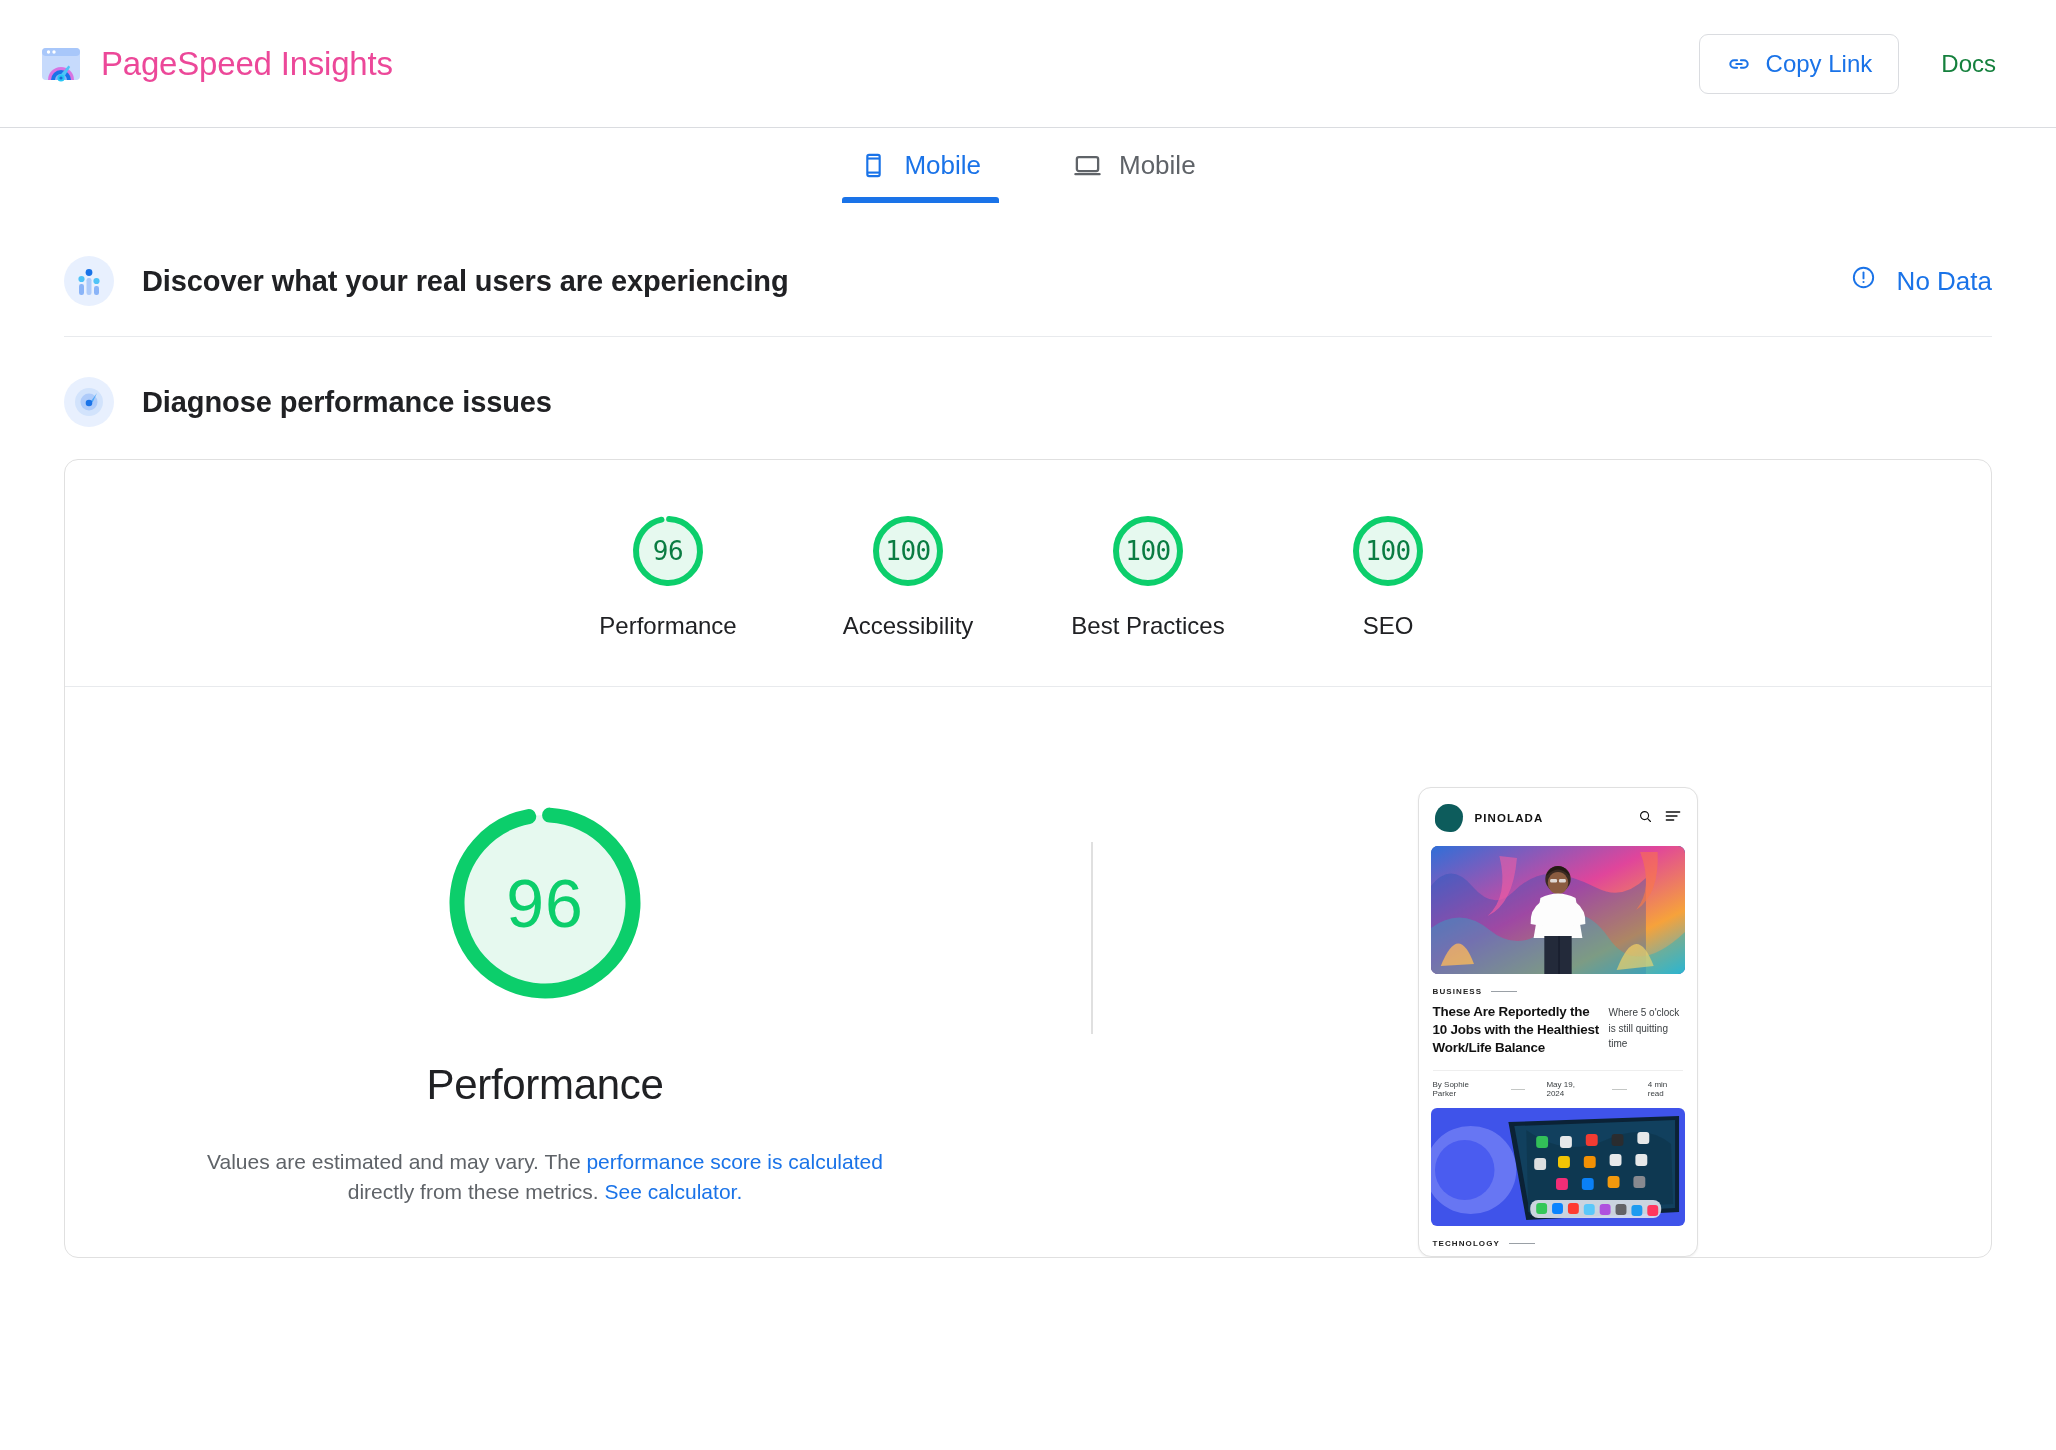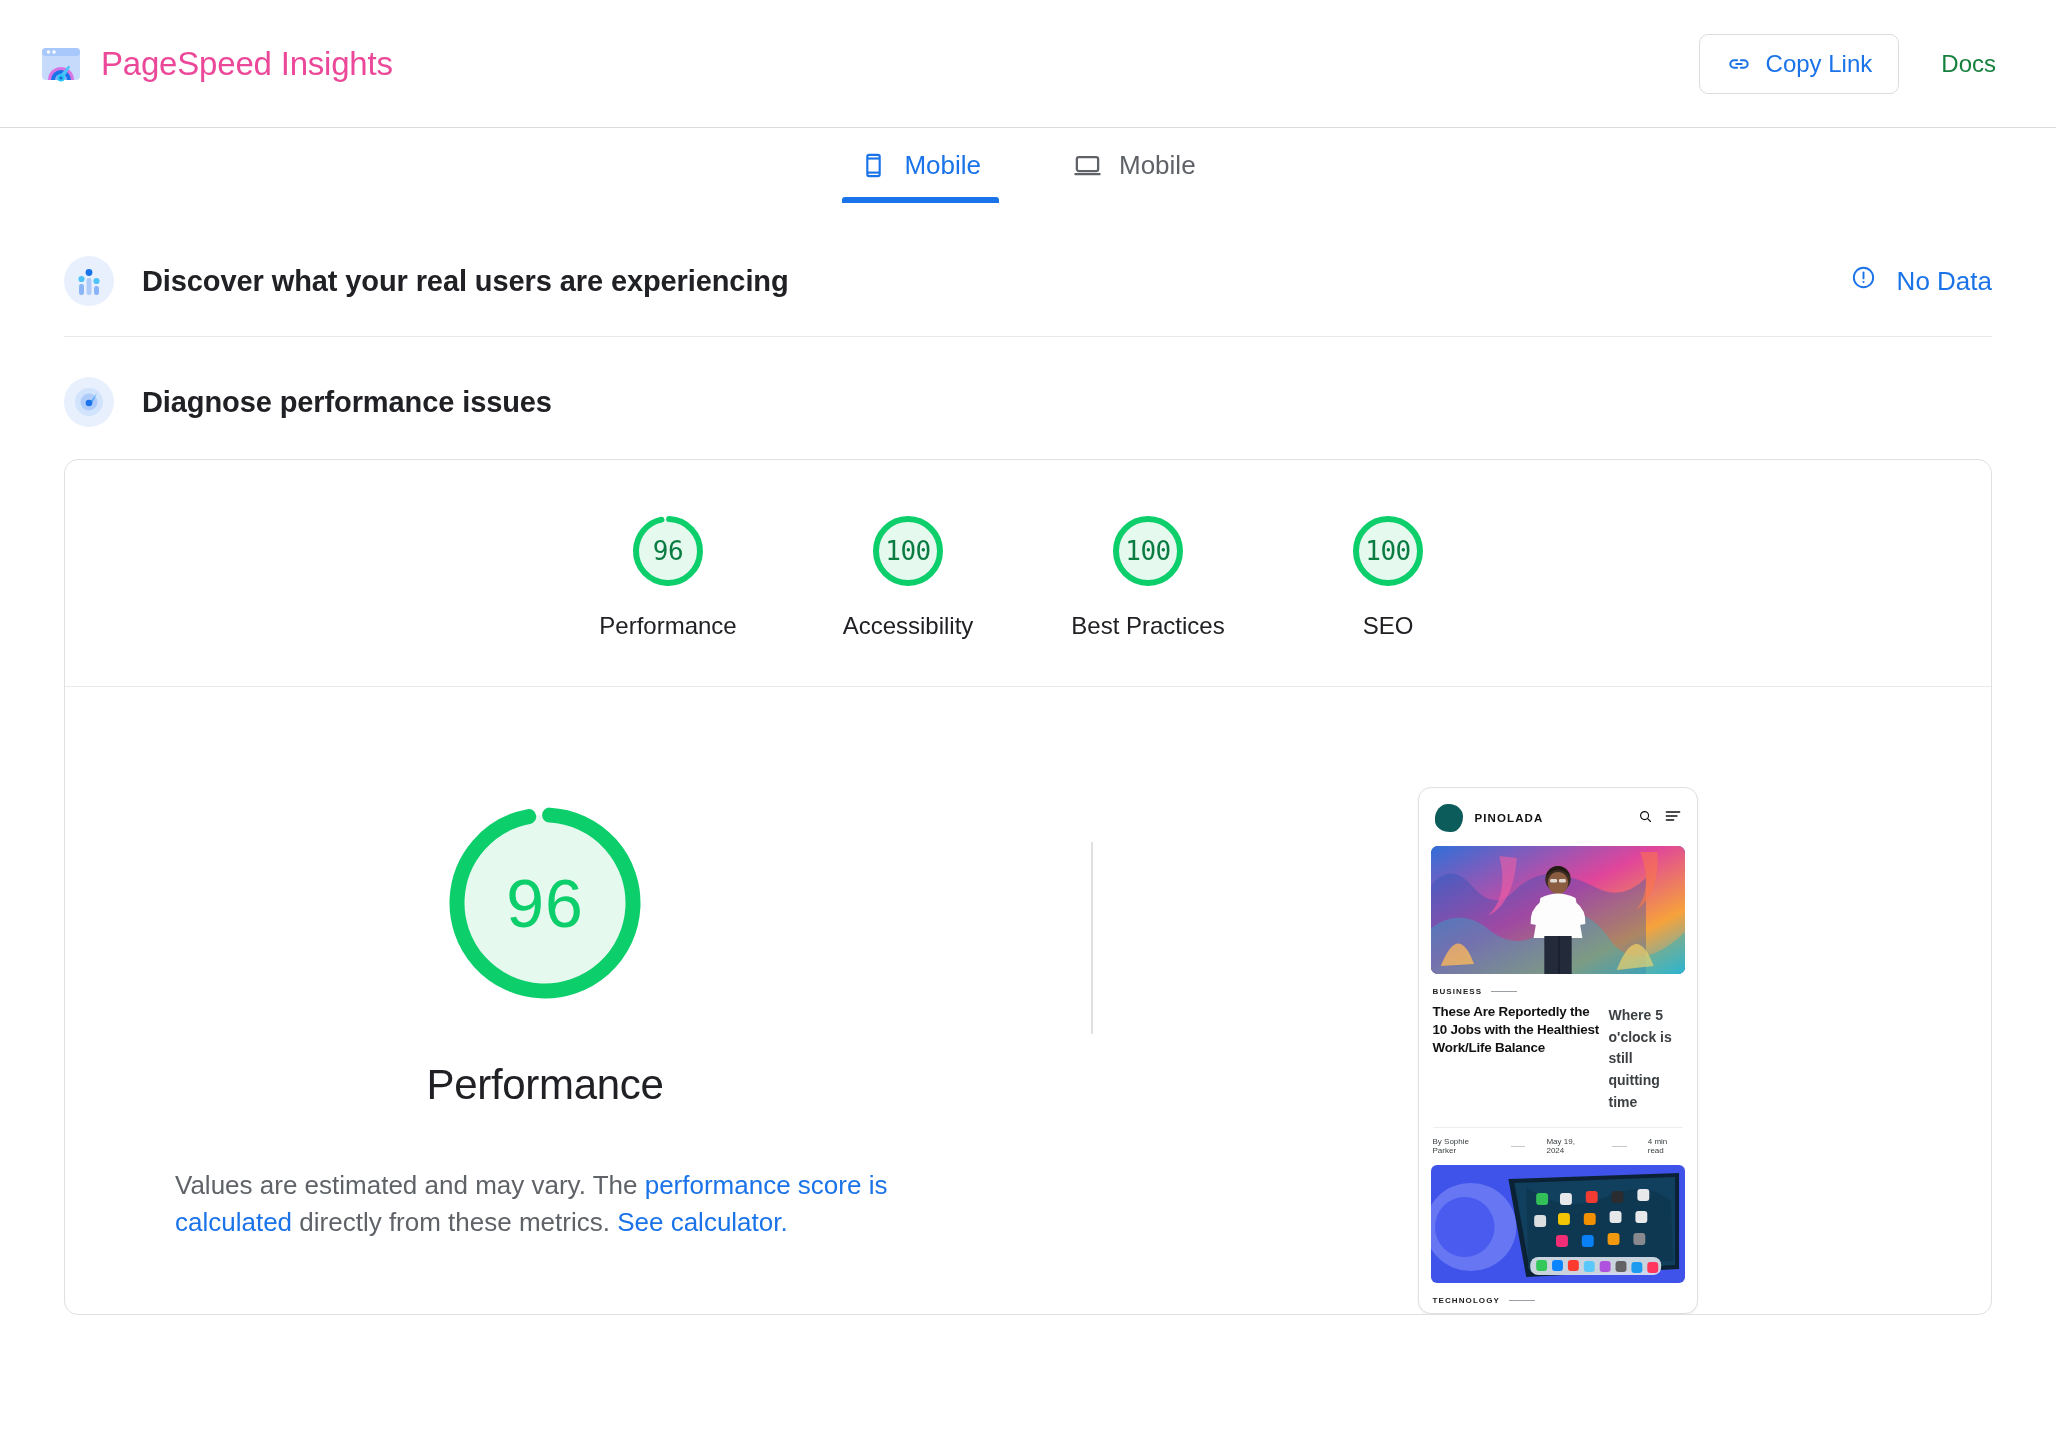--- a/index.html
+++ b/index.html
@@ -195,24 +195,24 @@
     color: #0cce6b;
     letter-spacing: 1px;
   }
   .perf-name {
     margin-top: 42px;
     font-size: 42px;
     color: #202124;
     letter-spacing: -0.3px;
   }
   .perf-note {
-    margin-top: 58px;
+    margin-top: 38px;
     width: 740px;
-    text-align: left;
-    font-size: 26px;
+    text-align: center;
+    font-size: 21px;
     line-height: 1.42;
     color: #5f6368;
   }
   .perf-note a { color: #1a73e8; text-decoration: none; cursor: pointer; }
 
   .vdivider {
     position: absolute;
     left: 1026px;
     top: 155px;
     width: 2px;
@@ -289,25 +289,24 @@
     font-size: 13.4px;
     line-height: 1.33;
     font-weight: bold;
     color: #111;
     letter-spacing: -0.2px;
     flex: 1 1 auto;
   }
   .subdeck {
     width: 74px;
     flex: 0 0 74px;
-    font-size: 14px;
+    font-size: 10px;
     line-height: 1.55;
     color: #3c4043;
     padding-top: 2px;
-    font-weight: bold;
   }
   .byline {
     display: flex;
     align-items: center;
     gap: 21px;
     margin: 14px 14px 0 14px;
     font-size: 8px;
     color: #3c4043;
     border-top: 1px solid #eeeeee;
     padding-top: 9px;

